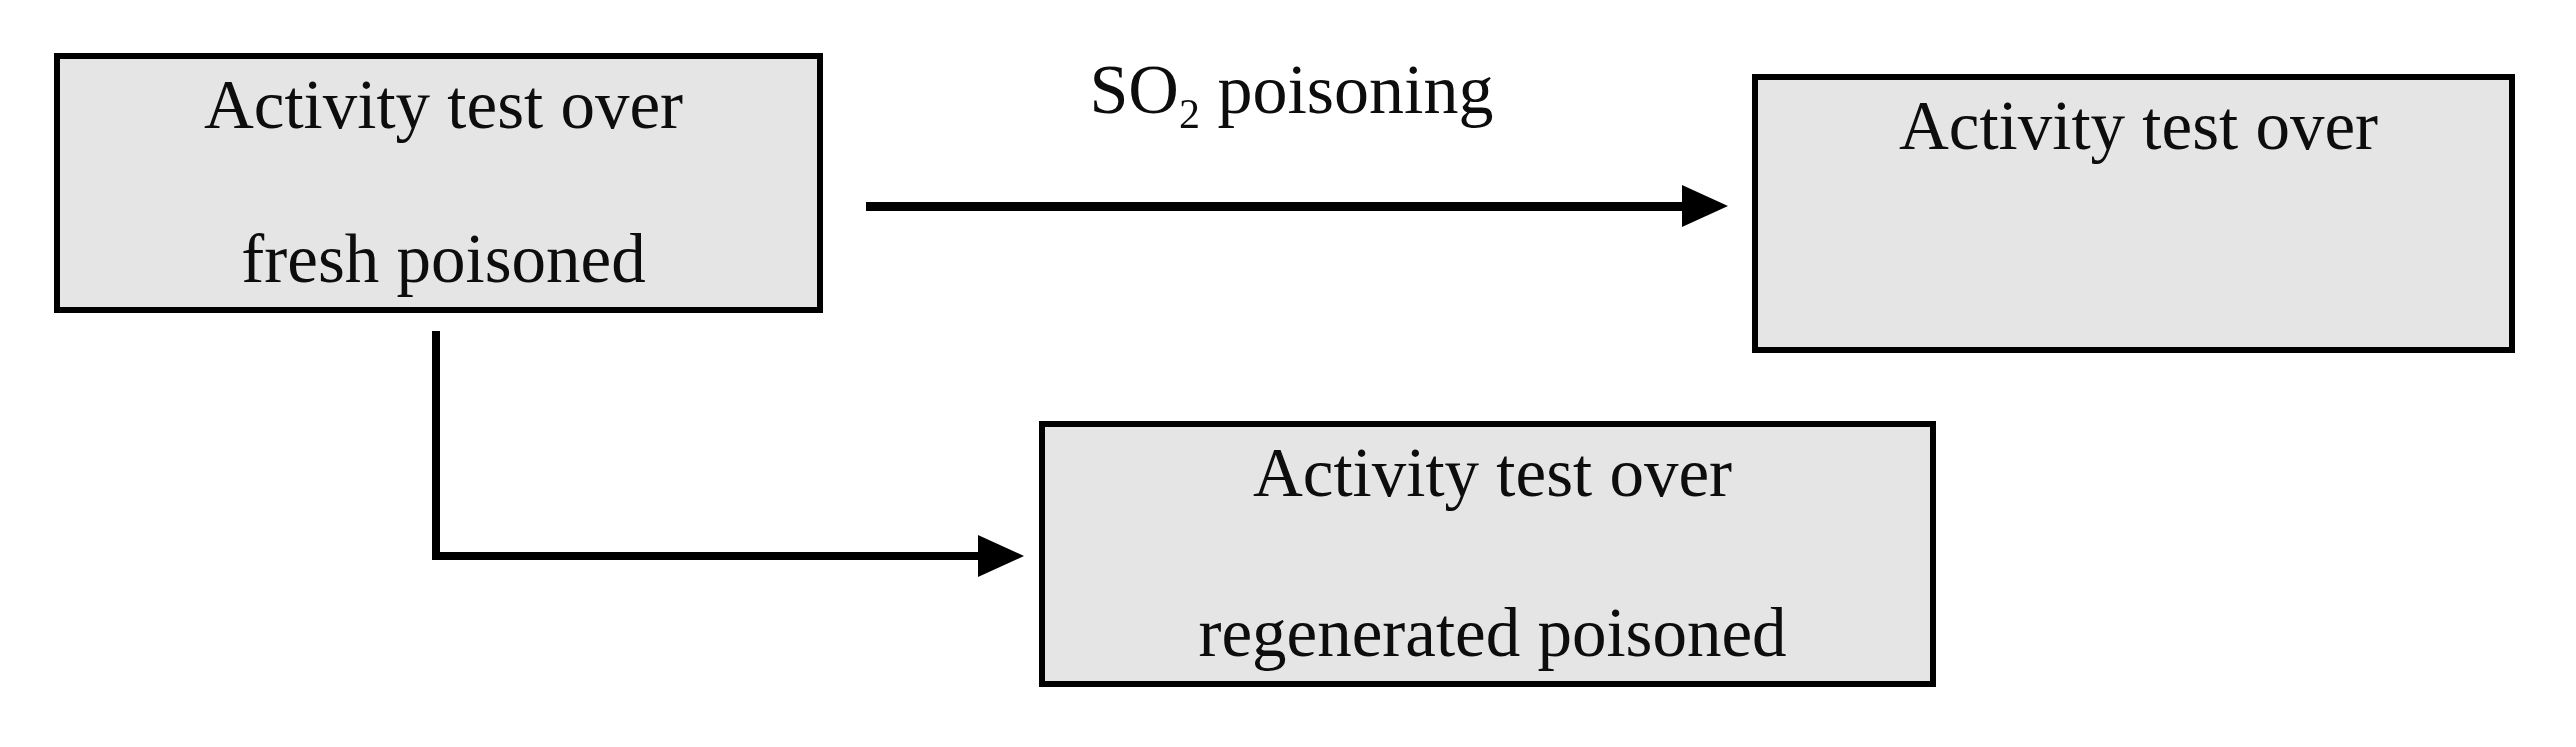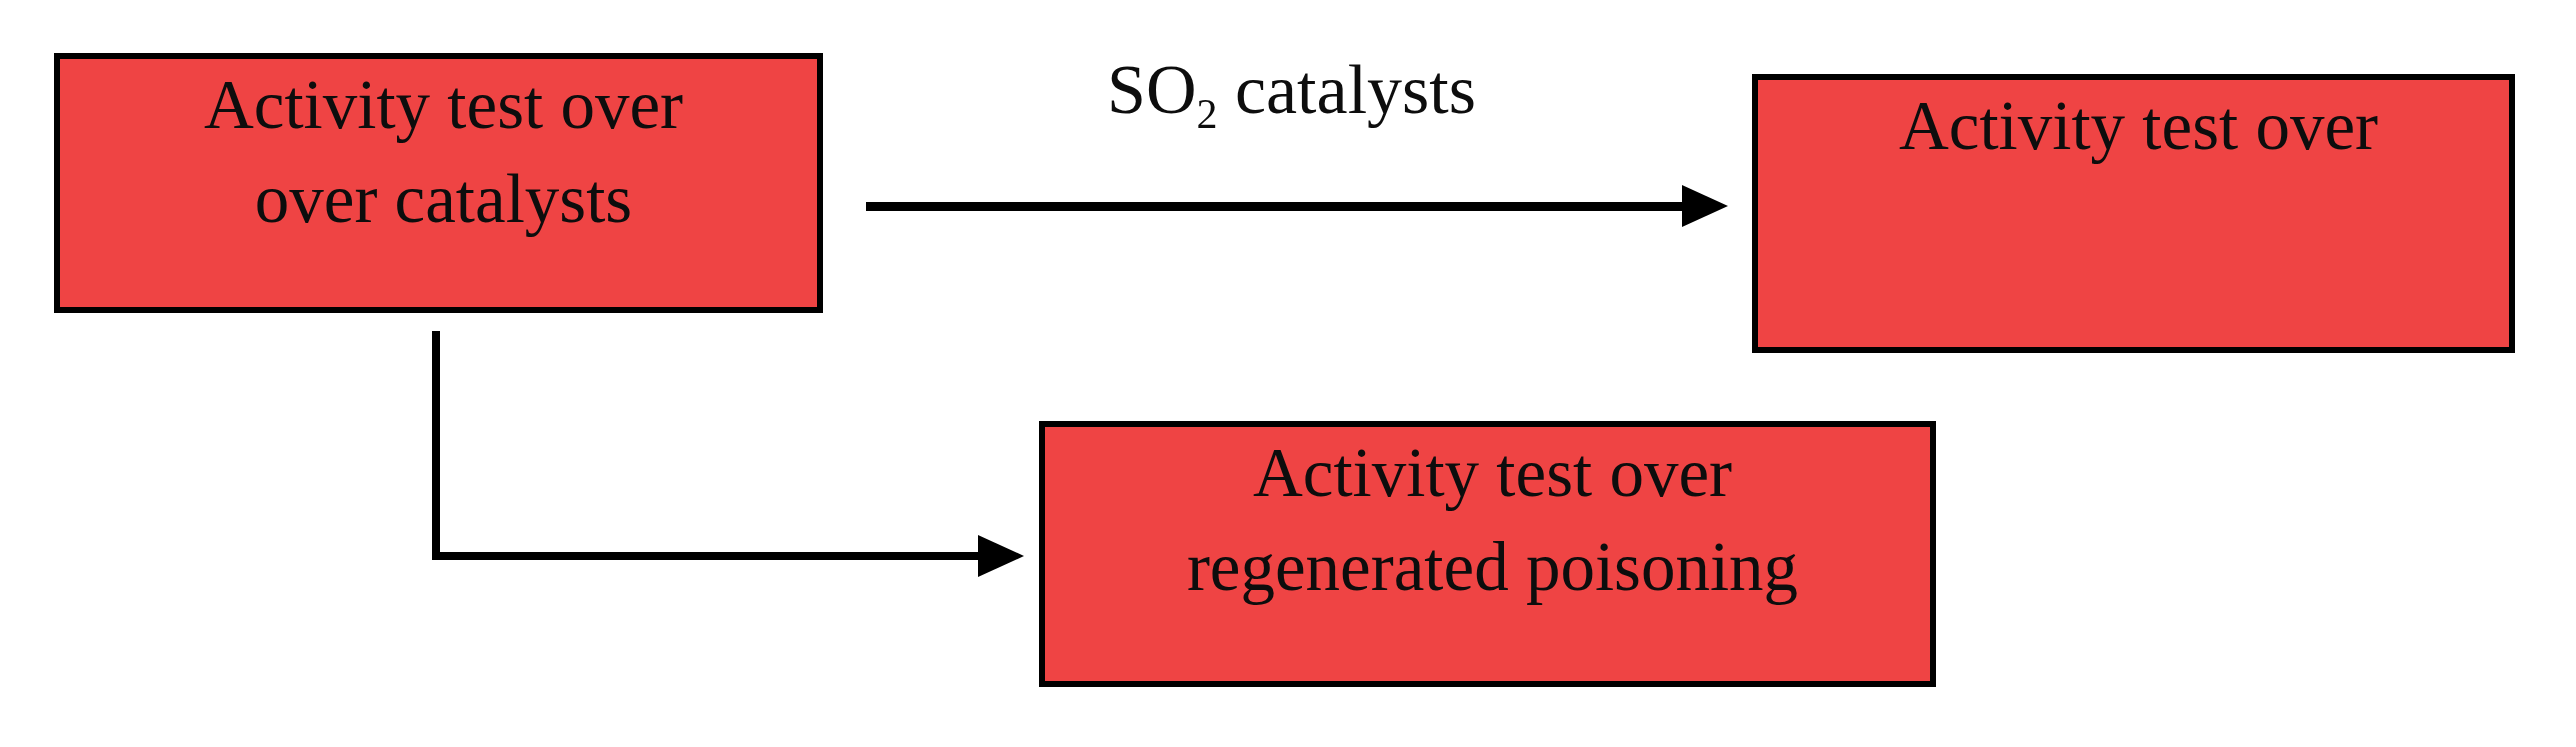--- a/index.html
+++ b/index.html
@@ -12,24 +12,24 @@
     width: 2576px;
     height: 748px;
     background: #ffffff;
     font-family: "Liberation Serif", "DejaVu Serif", serif;
     color: #0d0d0d;
     overflow: hidden;
   }
   .flow-box {
     position: absolute;
     border: 6.7px solid #000000;
-    background: #ef4444;
+    background: #e5e5e5;
     display: flex;
     flex-direction: column;
-    justify-content: flex-start;
+    justify-content: space-between;
     align-items: center;
     text-align: center;
     font-size: 69px;
     line-height: 1.36;
     box-sizing: border-box;
     padding-left: 10px;
   }
   #box-fresh       { left: 54px;   top: 53px;  width: 769px; height: 260px; }
   #box-poisoned    { left: 1752px; top: 74px; width: 763px; height: 279px; }
   #box-regenerated { left: 1039px; top: 421px; width: 897px; height: 266px; }
@@ -68,35 +68,35 @@
     line-height: 0;
   }
 </style>
 </head>
 <body>
 
 <div id="canvas">
 
   <div id="box-fresh" class="flow-box">
     <span>Activity test over</span>
-    <span>over catalysts</span>
+    <span>fresh poisoned</span>
   </div>
 
-  <div id="arrow-label"><span>SO</span><sub>2</sub><span> catalysts</span></div>
+  <div id="arrow-label"><span>SO</span><sub>2</sub><span> poisoning</span></div>
 
   <div id="arrow1-shaft" class="arrow-shaft"></div>
   <div id="arrow1-head" class="arrow-head"></div>
 
   <div id="box-poisoned" class="flow-box">
     <span>Activity test over</span>
   </div>
 
   <div id="elbow-vertical" class="arrow-shaft"></div>
   <div id="elbow-horizontal" class="arrow-shaft"></div>
   <div id="arrow2-head" class="arrow-head"></div>
 
   <div id="box-regenerated" class="flow-box">
     <span>Activity test over</span>
-    <span>regenerated poisoning</span>
+    <span>regenerated poisoned</span>
   </div>
 
 </div>
 
 
 </body></html>

